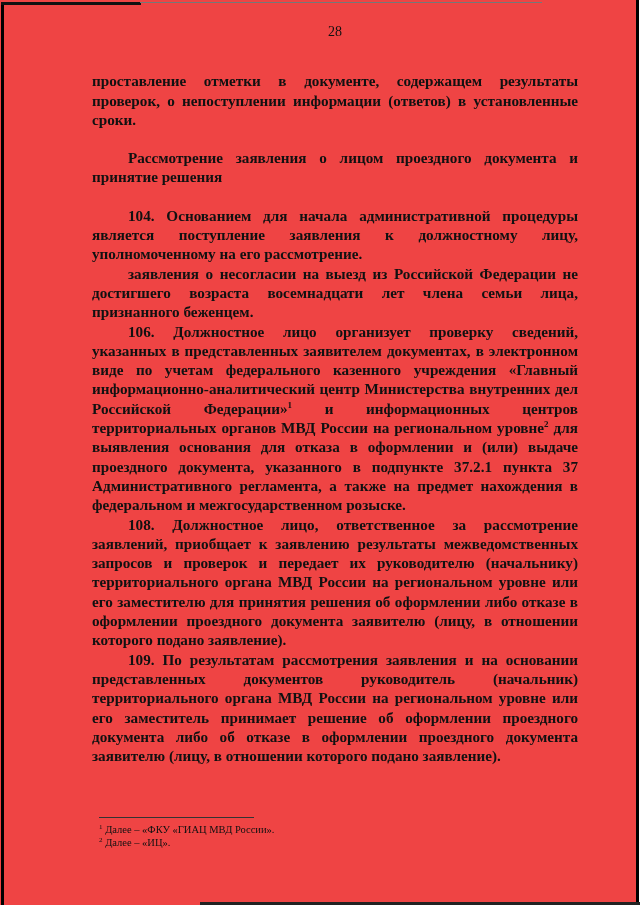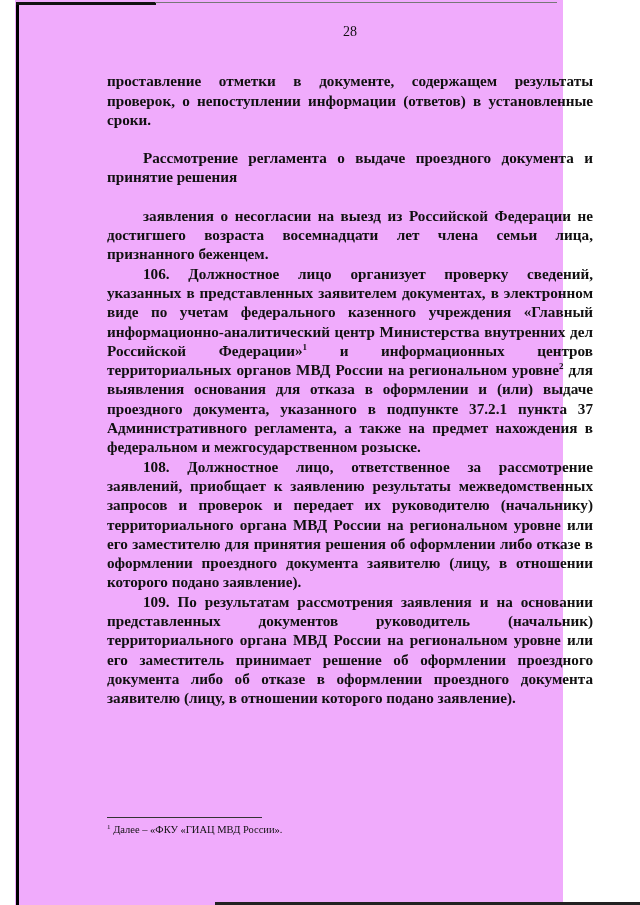--- a/index.html
+++ b/index.html
@@ -1,61 +1,62 @@
 <!DOCTYPE html>
 <html><head>
 <meta charset="utf-8">
 <style>
   html, body { margin: 0; padding: 0; background: #ffffff; }
   body { width: 640px; height: 905px; position: relative; overflow: hidden; }
   .page-frame {
-    position: absolute; left: 0; top: 0; width: 548px; height: 905px;
-    background: #f0abfc;
-    margin-left: 15px;
+    position: absolute; left: 0; top: 0; width: 639px; height: 905px;
+    background: #ef4444;
   }
   .border-left { position: absolute; left: 1px; top: 3px; width: 3px; height: 902px; background: #000; }
   .border-top { position: absolute; left: 1px; top: 2px; width: 140px; height: 3px; background: #111; }
   .border-top2 { position: absolute; left: 140px; top: 2px; width: 402px; height: 1px; background: #777; }
   .border-right { position: absolute; left: 636px; top: 0; width: 3px; height: 905px; background: #000; }
   .border-bottom { position: absolute; left: 200px; top: 902px; width: 440px; height: 3px; background: #222; }
   .doc {
     position: absolute; left: 92px; top: 22px; width: 486px;
     font-family: "Liberation Serif", "DejaVu Serif", serif;
     font-size: 15.2px; line-height: 19.3px; color: #111;
   }
   .page-num { text-align: center; margin: 0 0 30px 0; font-size: 14px; }
   p { margin: 0; text-align: justify; text-align-last: left; font-weight: bold; }
   .indent { text-indent: 36px; }
   .heading { font-weight: bold; text-indent: 36px; margin-top: 19px; margin-bottom: 19px; text-align: justify; }
   .first { margin-bottom: 0; }
   sup { font-size: 9px; line-height: 0; vertical-align: 6px; }
-  .footnotes { position: absolute; left: 92px; top: 817px; width: 300px; font-family: "Liberation Serif", "DejaVu Serif", serif; font-size: 10.5px; line-height: 13px; color: #111; }
+  .footnotes { position: absolute; left: 99px; top: 817px; width: 300px; font-family: "Liberation Serif", "DejaVu Serif", serif; font-size: 10.5px; line-height: 13px; color: #111; }
   .fn-rule { width: 155px; height: 1px; background: #333; margin-bottom: 5px; }
   .fn sup { font-size: 7px; vertical-align: 4px; }
 </style>
 </head>
 <body>
 
 <div class="page-frame">
   <div class="border-left"></div>
   <div class="border-top"></div>
   <div class="border-top2"></div>
   <div class="border-right"></div>
   <div class="border-bottom"></div>
 
   <div class="doc">
     <div class="page-num">28</div>
 
     <p class="first">проставление отметки в документе, содержащем результаты проверок, о непоступлении информации (ответов) в установленные сроки.</p>
 
-    <p class="heading">Рассмотрение регламента о выдаче проездного документа и принятие решения</p>
+    <p class="heading">Рассмотрение заявления о лицом проездного документа и принятие решения</p>
 
+    <p class="indent">104. Основанием для начала административной процедуры является поступление заявления к должностному лицу, уполномоченному на его рассмотрение.</p>
     <p class="indent">заявления о несогласии на выезд из Российской Федерации не достигшего возраста восемнадцати лет члена семьи лица, признанного беженцем.</p>
     <p class="indent"><span>106. Должностное лицо организует проверку сведений, указанных в представленных заявителем документах, в электронном виде по учетам федерального казенного учреждения «Главный информационно-аналитический центр Министерства внутренних дел Российской Федерации»</span><sup>1</sup><span> и информационных центров территориальных органов МВД России на региональном уровне</span><sup>2</sup><span> для выявления основания для отказа в оформлении и (или) выдаче проездного документа, указанного в подпункте 37.2.1 пункта 37 Административного регламента, а также на предмет нахождения в федеральном и межгосударственном розыске.</span></p>
     <p class="indent">108. Должностное лицо, ответственное за рассмотрение заявлений, приобщает к заявлению результаты межведомственных запросов и проверок и передает их руководителю (начальнику) территориального органа МВД России на региональном уровне или его заместителю для принятия решения об оформлении либо отказе в оформлении проездного документа заявителю (лицу, в отношении которого подано заявление).</p>
     <p class="indent">109. По результатам рассмотрения заявления и на основании представленных документов руководитель (начальник) территориального органа МВД России на региональном уровне или его заместитель принимает решение об оформлении проездного документа либо об отказе в оформлении проездного документа заявителю (лицу, в отношении которого подано заявление).</p>
   </div>
 
   <div class="footnotes">
     <div class="fn-rule"></div>
     <div class="fn"><sup>1</sup><span> Далее – «ФКУ «ГИАЦ МВД России».</span></div>
+    <div class="fn"><sup>2</sup><span> Далее – «ИЦ».</span></div>
   </div>
 </div>
 
 </body></html>

